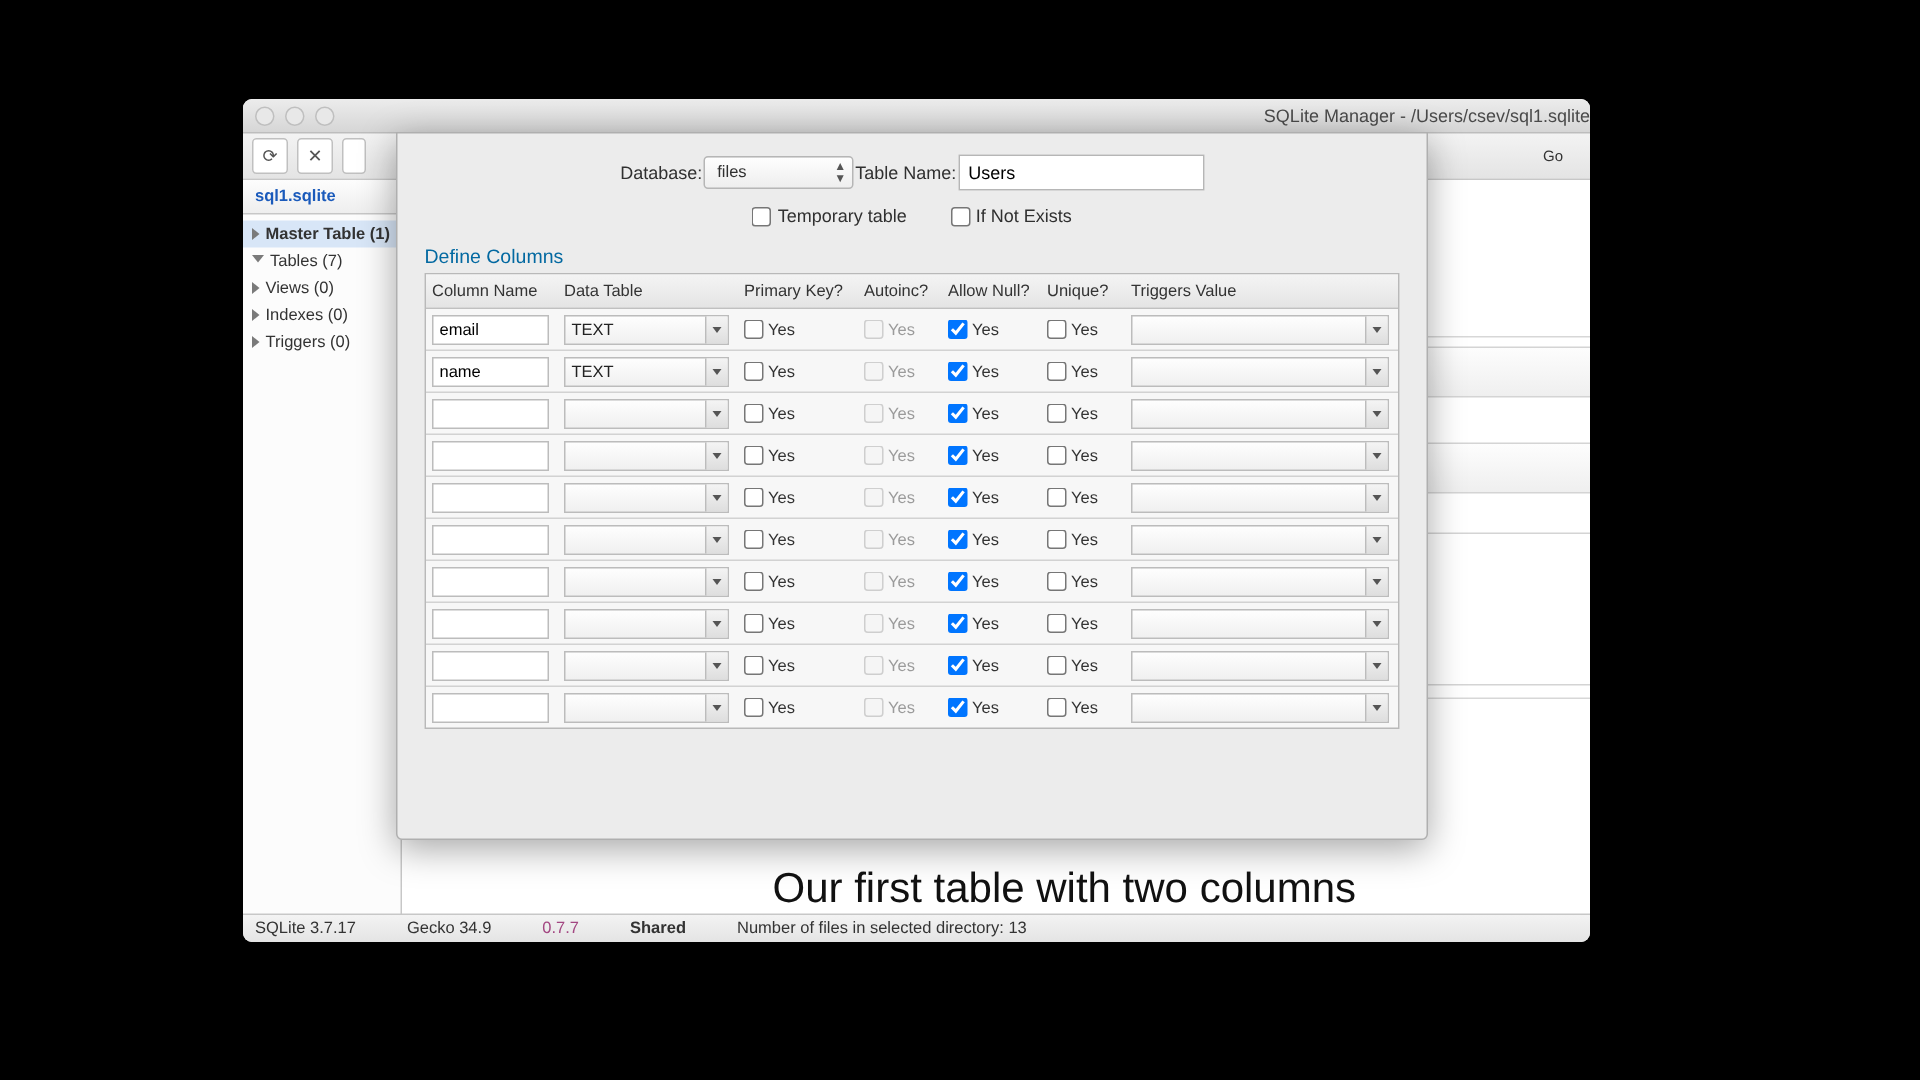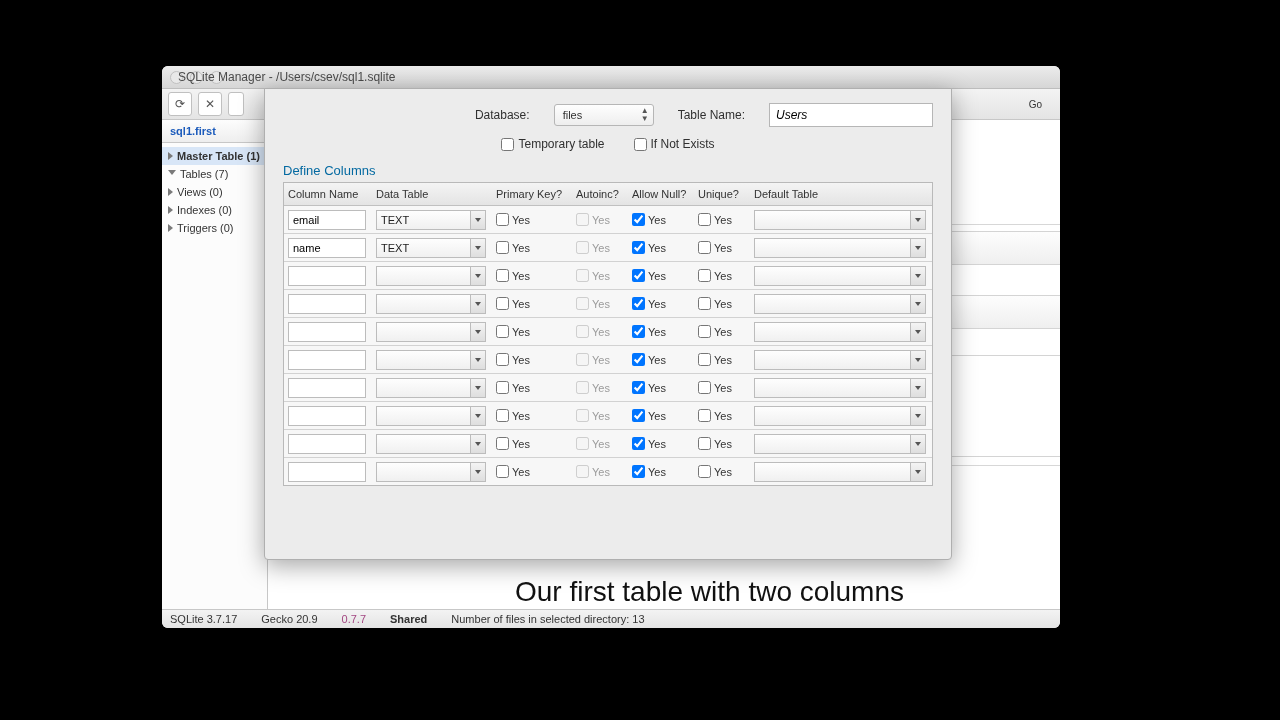--- a/index.html
+++ b/index.html
@@ -1,41 +1,41 @@
 <!DOCTYPE html>
 <html><head>
 <meta charset="utf-8">
 <style>
   html,body{margin:0;padding:0;width:1280px;height:720px;background:#000;font-family:"Lucida Grande","Helvetica Neue",Arial,sans-serif;font-size:12px;color:#222;overflow:hidden}
   .window{position:absolute;left:162px;top:66px;width:898px;height:562px;background:#f4f4f4;border-radius:6px;box-shadow:0 8px 30px rgba(0,0,0,.6);overflow:hidden}
   .titlebar{height:22px;background:linear-gradient(#ececec,#d6d6d6);border-bottom:1px solid #bdbdbd;display:flex;align-items:center;position:relative}
   .traffic{display:flex;gap:7px;padding-left:8px}
   .traffic span{width:11px;height:11px;border-radius:50%;background:#e8e8e8;border:1px solid #bfbfbf}
-  .titletext{position:absolute;left:16px;right:0;text-align:left;font-size:12px;color:#4a4a4a}
+  .titletext{position:absolute;left:16px;right:0;text-align:right;font-size:12px;color:#4a4a4a}
   .toolbar{height:30px;background:linear-gradient(#f3f3f3,#e4e4e4);border-bottom:1px solid #c7c7c7;display:flex;align-items:center}
   .tbtn{width:22px;height:22px;margin-left:6px;background:#fff;border:1px solid #c0c0c0;border-radius:3px;display:flex;align-items:center;justify-content:center;color:#555}
   .go{margin-left:auto;margin-right:10px;font-size:10px;color:#333;padding:4px 8px}
   .go-sep{width:1px;height:18px;background:#c8c8c8;margin-left:auto;margin-right:0}
   .body{display:flex;height:calc(100% - 52px - 18px)}
   .sidebar{width:105px;border-right:1px solid #c7c7c7;background:#fcfcfc;display:flex;flex-direction:column}
   .dbtab{height:22px;background:linear-gradient(#fdfdfd,#eee);border-bottom:1px solid #c7c7c7;display:flex;align-items:center;padding-left:8px;font-size:11px;color:#1a5abb;font-weight:bold}
   .tree{padding-top:4px}
   .trow{display:flex;align-items:center;height:18px;padding-left:6px;gap:4px;font-size:11px;color:#333}
   .trow .arr{width:0;height:0;border-left:5px solid #7a7a7a;border-top:4px solid transparent;border-bottom:4px solid transparent}
   .trow .arr.down{border-left:4px solid transparent;border-right:4px solid transparent;border-top:5px solid #7a7a7a;width:0;height:0}
   .trow.sel{background:#d8e6f7}
   .trow.sel .lbl{font-weight:bold}
   .main{flex:1;background:#fff;position:relative}
   .back-panel{position:absolute;left:130px;top:104px;width:720px;height:240px;background:#fff;border:1px solid #d7d7d7;border-radius:2px}
   .back-panel .slot{position:absolute;right:14px;height:32px;width:520px;background:linear-gradient(#fdfdfd,#efefef);border:1px solid #d4d4d4;border-radius:4px}
-  .statusbar{position:absolute;left:0;right:0;bottom:0;height:18px;background:linear-gradient(#f3f3f3,#e4e4e4);border-top:1px solid #c7c7c7;display:flex;align-items:center;font-size:11px;color:#333;gap:24px;padding-left:8px}
+  .statusbar{position:absolute;left:0;right:0;bottom:0;height:18px;background:linear-gradient(#f3f3f3,#e4e4e4);border-top:1px solid #c7c7c7;display:flex;align-items:center;font-size:11px;color:#333;gap:34px;padding-left:8px}
   .statusbar .ver{color:#a34782}
   .dialog{position:absolute;left:264px;top:88px;width:686px;height:470px;background:#ececec;border:1px solid #afafaf;border-radius:0 0 4px 4px;box-shadow:0 6px 24px rgba(0,0,0,.35)}
   .dlg-top{padding:14px 18px 4px;font-size:12px;color:#303030}
-  .row1{display:flex;align-items:center;justify-content:flex-end;gap:24px;margin-bottom:10px}
+  .row1{display:flex;align-items:center;justify-content:center;gap:1px;margin-bottom:10px}
   .label{font-size:12px}
   .select{height:20px;background:linear-gradient(#fefefe,#eee);border:1px solid #b6b6b6;border-radius:3px;padding:0 18px 0 8px;font-size:11px;position:relative;display:inline-flex;align-items:center}
   .select .chev{position:absolute;right:4px;top:50%;transform:translateY(-50%);font-size:8px;color:#555;line-height:1}
   .tinput{height:20px;background:#fff;border:1px solid #b6b6b6;padding:1px 6px;font-size:12px;font-family:inherit}
   .row2{display:flex;align-items:center;justify-content:center;gap:29px}
   .cbwrap{display:flex;align-items:center;gap:4px;font-size:12px}
   input[type=checkbox]{width:13px;height:13px;margin:0}
   .section-title{padding:8px 18px 4px;font-size:13px;color:#0369a1}
   .grid{margin:0 18px;border:1px solid #b9b9b9;background:#f7f7f7}
   .ghead{display:flex;height:22px;align-items:center;background:linear-gradient(#f4f4f4,#e4e4e4);border-bottom:1px solid #c0c0c0;font-size:11px;color:#333}
@@ -75,21 +75,21 @@
   <div class="toolbar">
     <div class="tbtn">⟳</div>
     <div class="tbtn">✕</div>
     <div class="tbtn" style="width:14px"></div>
     <div class="go-sep"></div>
     <div class="go">Go</div>
   </div>
 
   <div class="body">
     <div class="sidebar">
-      <div class="dbtab">sql1.first</div>
+      <div class="dbtab">sql1.sqlite</div>
       <div class="tree">
         <div class="trow sel">
             <span class="arr"></span>
             <span class="lbl">Master Table (1)</span>
           </div>
         <div class="trow">
             <span class="arr down"></span>
             <span class="lbl">Tables (7)</span>
           </div>
         <div class="trow">
@@ -112,37 +112,37 @@
         <div class="slot" style="top:70px"></div>
         <div class="slot" style="top:130px;height:100px;background:#fff">
           
         </div>
       </div>
     </div>
   </div>
 
   <div class="statusbar">
     <span>SQLite 3.7.17</span>
-    <span>Gecko 20.9</span>
+    <span>Gecko 34.9</span>
     <span class="ver">0.7.7</span>
     <span style="font-weight:bold">Shared</span>
     <span>Number of files in selected directory: 13</span>
   </div>
 </div>
 
 <div class="dialog">
   <div class="dlg-top">
     <div class="row1">
       <span class="label">Database:</span>
       <span class="select" style="width:72px">
         <span>files</span>
         <span class="chev">▲<br>▼</span>
       </span>
       <span class="label">Table Name:</span>
-      <input class="tinput" style="width: 150px; font-style: italic;" value="Users">
+      <input class="tinput" style="width: 150px;" value="Users">
     </div>
     <div class="row2">
       <label class="cbwrap">
           <input type="checkbox" style="">
           <span>Temporary table</span>
         </label>
       <label class="cbwrap">
           <input type="checkbox" style="">
           <span>If Not Exists</span>
         </label>
@@ -150,21 +150,21 @@
   </div>
   <div class="section-title">Define Columns</div>
   <div class="grid">
     <div class="ghead">
       <div class="c-name">Column Name</div>
       <div class="c-type">Data Table</div>
       <div class="c-pk">Primary Key?</div>
       <div class="c-ai">Autoinc?</div>
       <div class="c-an">Allow Null?</div>
       <div class="c-uq">Unique?</div>
-      <div class="c-def">Default Table</div>
+      <div class="c-def">Triggers Value</div>
     </div>
     <div id="grid-rows">
         <div class="grow">
           <div class="c-name"><input class="cellinput" value="email" style=""></div>
           <div class="c-type">
             <div class="cellcombo">
               <span>TEXT</span>
               <span class="dd"></span>
             </div>
           </div>

